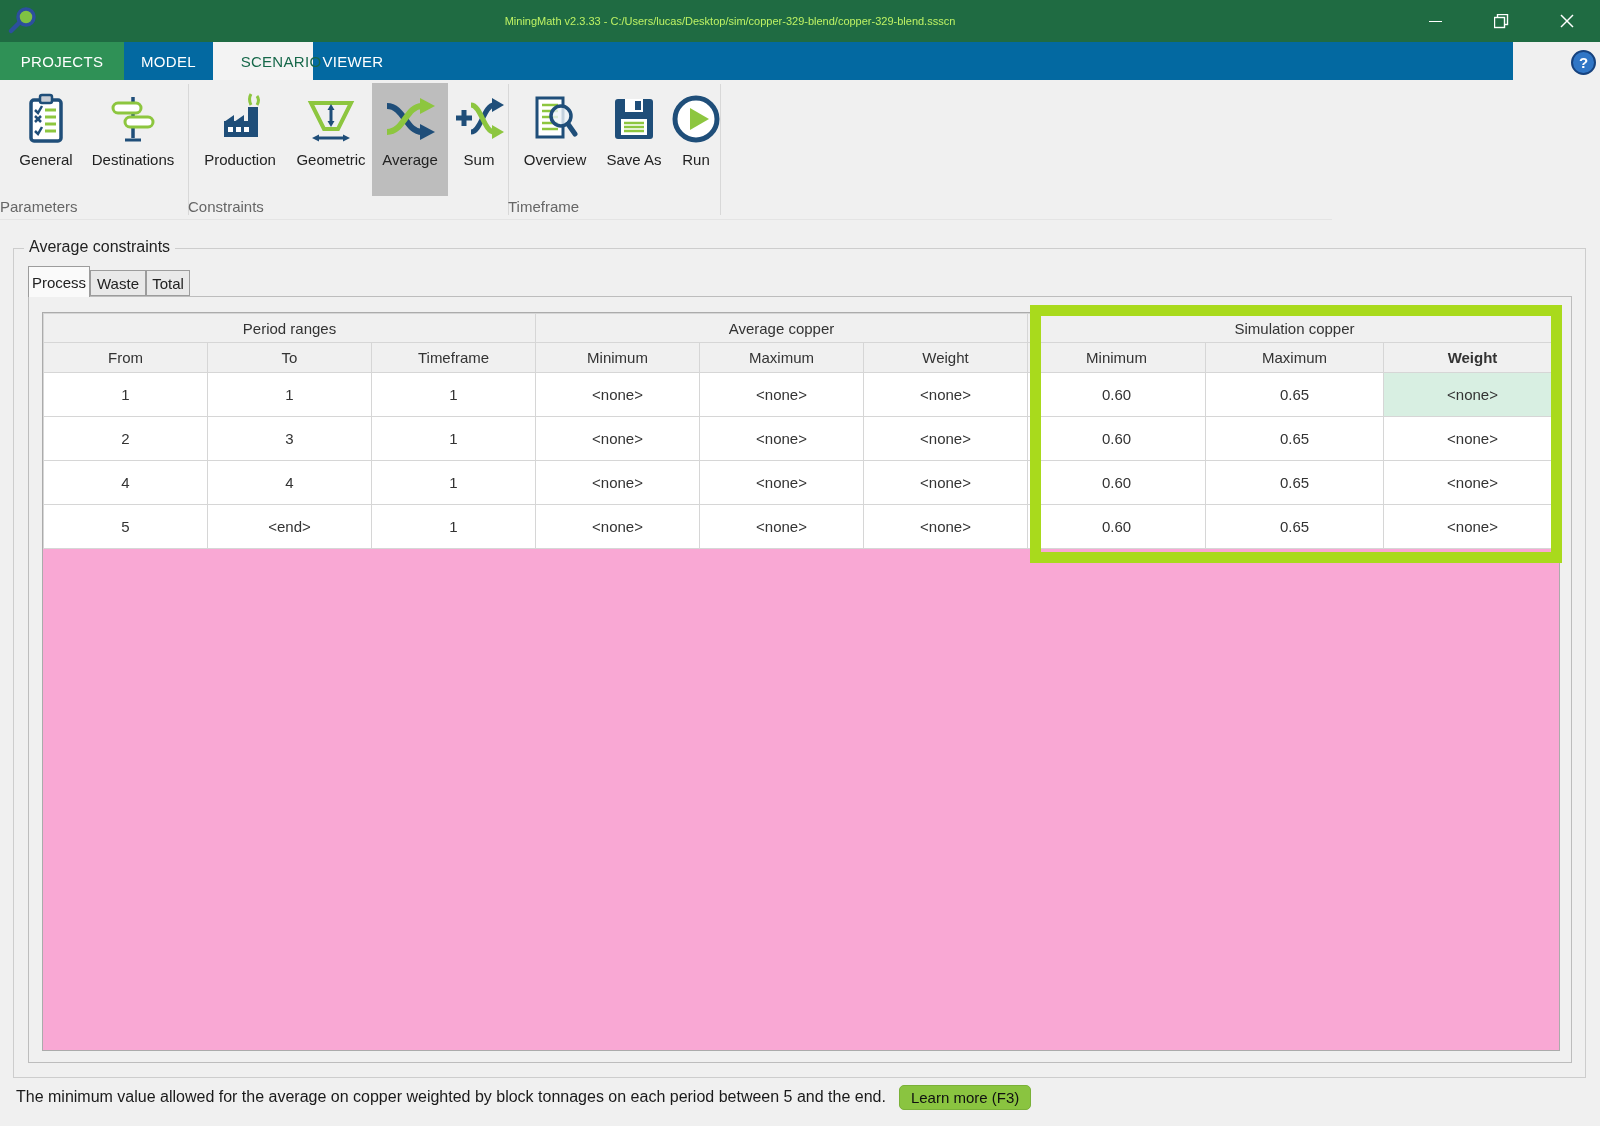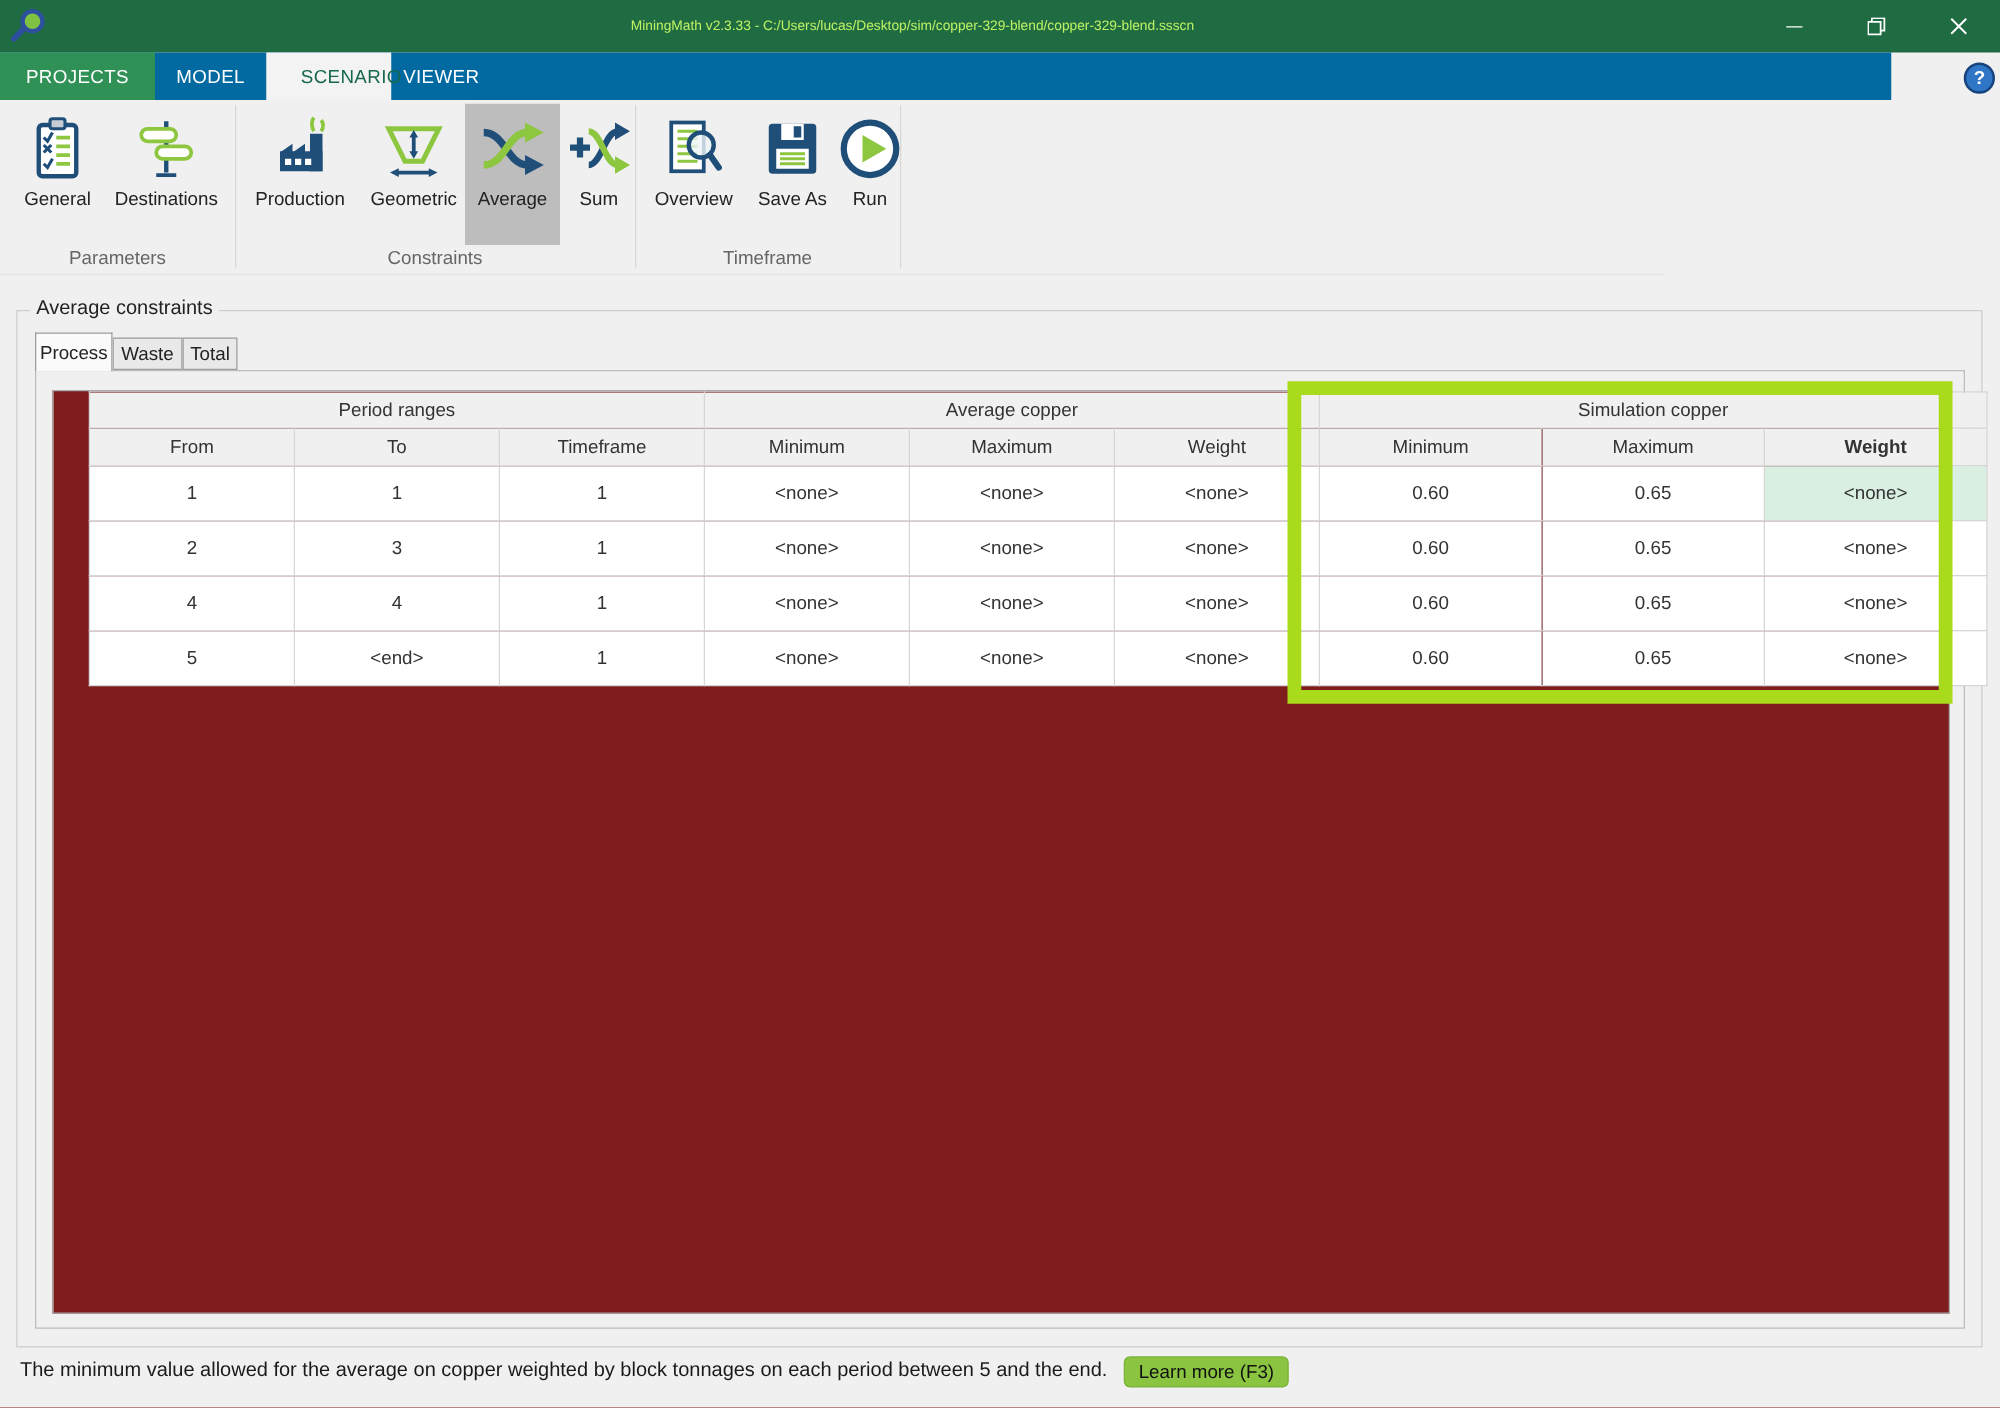--- a/index.html
+++ b/index.html
@@ -29,21 +29,21 @@
   .mt-scenario { left:213px; width:100px; background:#f3f3f3; color:#17684a;padding-left:36px; }
   .mt-viewer { left:313px; width:80px; }
   .help-btn { left:1571px; top:50px; width:25px; height:25px; border-radius:50%;
     background:#3076c6; border:2px solid #16427e; color:#fff; font-size:15px; font-weight:bold;
     display:flex; align-items:center; justify-content:center; }
 
   
   .ribbon { left:0; top:80px; width:1332px; height:140px; background:#f0f0f0;
     border-bottom:1px solid #e4e4e4; }
   .rib-sep { position:absolute; top:4px; height:131px; width:1px; background:#d8d8d8; }
-  .rib-caption { position:absolute; top:118px; height:22px; text-align:center;
+  .rib-caption { position:absolute; top:118px; height:22px; text-align:left;
     color:#666; font-size:15px; }
   .tool-btn { position:absolute; top:3px; height:113px; display:flex; flex-direction:column;
     align-items:center; cursor:default; }
   .tool-btn.pressed { background:#bdbdbd; }
   .tool-icon { margin-top:8px; width:56px; height:56px; flex:0 0 auto; }
   .tool-label { margin-top:4px; font-size:15px; color:#222; white-space:nowrap; }
 
   
   .groupbox { left:13px; top:248px; width:1573px; height:830px; border:1px solid #cdcdcd; }
   .groupbox-label { position:absolute; left:10px; top:-11px; background:#f0f0f0;
@@ -51,22 +51,22 @@
   .ptab { position:absolute; display:flex; align-items:center; justify-content:center;
     font-size:15px; color:#222; border:1px solid #9c9c9c; background:#e9e9e9; cursor:default; }
   .ptab-process { left:28px; top:266px; width:62px; height:31px; background:#fafafa;
     border-bottom:none; z-index:3; }
   .ptab-waste { left:90px; top:270px; width:56px; height:26px; z-index:1; }
   .ptab-total { left:146px; top:270px; width:44px; height:26px; z-index:1; }
   .tabpanel { left:28px; top:296px; width:1544px; height:767px; border:1px solid #bdbdbd;
     background:#f0f0f0; z-index:0; }
 
   
-  .grid-wrap { left:42px; top:312px; width:1518px; height:739px; background:#7f1d1d;
-    border:1px solid #ababab; z-index:1;padding-left:28px; }
+  .grid-wrap { left:42px; top:312px; width:1518px; height:739px; background:#f9a8d4;
+    border:1px solid #ababab; z-index:1; }
   table.grid { border-collapse:collapse; table-layout:fixed; width:1516px; }
   .grid th, .grid td { border:1px solid #d6d6d6; text-align:center; font-size:15px;
     color:#333; overflow:hidden; padding:0; }
   .grid thead th { background:#f0f0f0; font-weight:normal; }
   .grid .grp-row th { height:29px; }
   .grid .col-row th { height:30px; }
   .grid td { height:44px; background:#fff; }
   .grid td.sel { background:#d8efe2; }
   .grid th.bold { font-weight:bold; }
 

